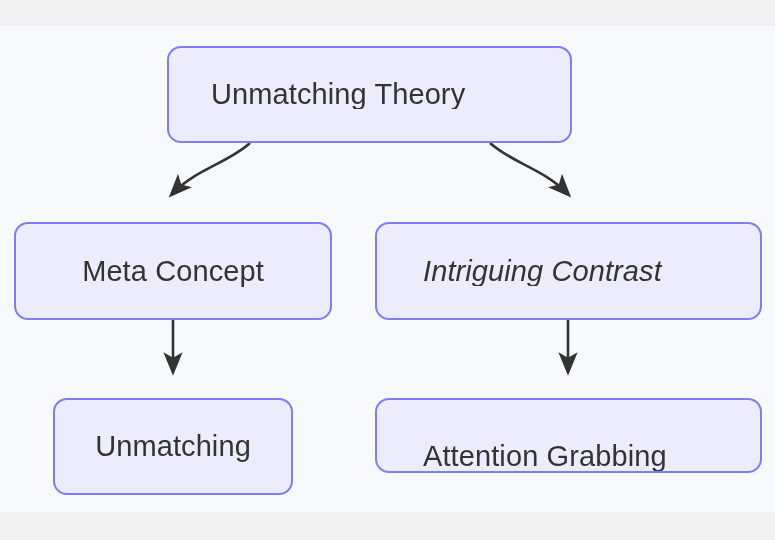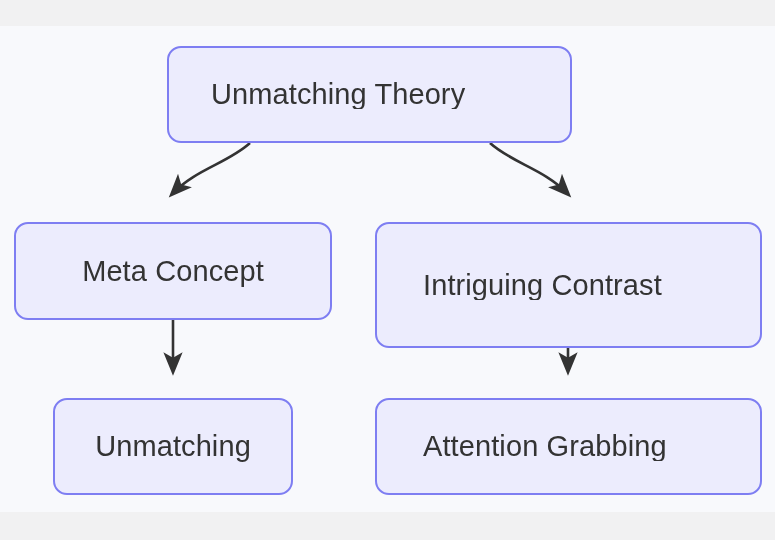--- a/index.html
+++ b/index.html
@@ -74,35 +74,37 @@
   #node-meta-concept {
     left: 14px;
     top: 196px;
     width: 318px;
     height: 98px;
   }
   #node-intriguing-contrast {
     left: 375px;
     top: 196px;
     width: 387px;
-    height: 126px;
+    height: 98px;
+    font-style: italic;
   }
 
   
   #node-hierarchy {
     left: 53px;
     top: 372px;
     width: 240px;
     height: 97px;
   }
   #node-attention-grabbing {
     left: 375px;
     top: 372px;
     width: 387px;
-    height: 97px;
+    height: 75px;
+    align-items: flex-end;
   }
 
   
   .clip-right {
     justify-content: flex-start;
     padding-left: 46px;
   }
   #node-root {
     justify-content: flex-start;
     padding-left: 42px;

